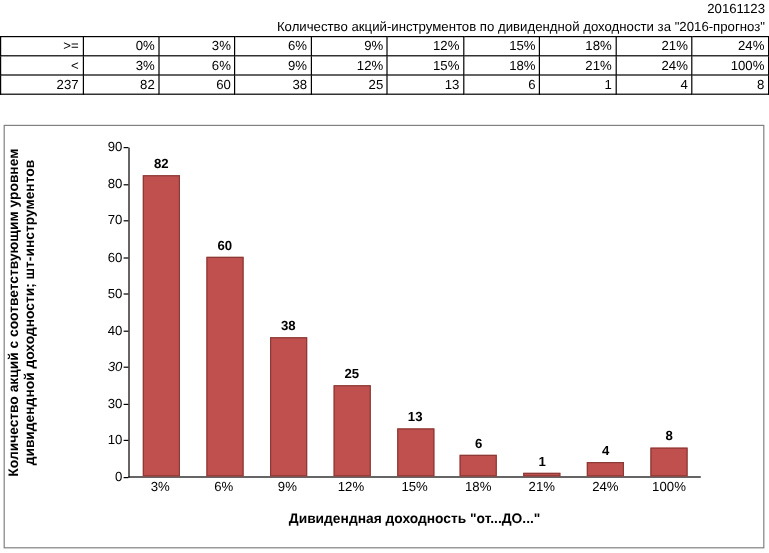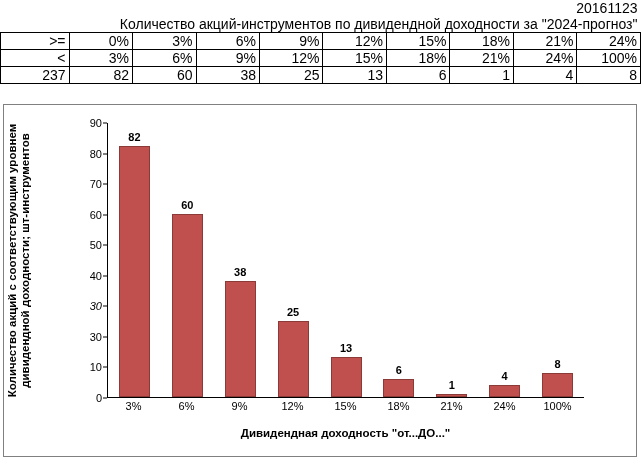--- a/index.html
+++ b/index.html
@@ -24,21 +24,21 @@
   .table-wrap {
     position: absolute;
     left: 0;
     top: 0;
     width: 641px;
   }
   table.grid {
     border-collapse: collapse;
     table-layout: fixed;
     width: 641px;
-    font-size: 14px;
+    font-size: 11px;
   }
   table.grid td {
     border: 1px solid #000000;
     height: 15px;
     padding: 0 3px;
     text-align: right;
     white-space: nowrap;
     overflow: hidden;
   }
   td.noborder {
@@ -186,21 +186,21 @@
           <col class="datacol">
           <col class="datacol">
       </colgroup>
       <tbody>
         <tr>
           <td class="noborder"></td>
           <td class="noborder label-cell" colspan="9">20161123</td>
         </tr>
         <tr>
           <td class="noborder"></td>
-          <td class="title-cell" colspan="9">Количество акций-инструментов по дивидендной доходности за "2024-прогноз"</td>
+          <td class="title-cell" colspan="9">Количество акций-инструментов по дивидендной доходности за "2016-прогноз"</td>
         </tr>
         <tr>
           <td class="label-cell">&gt;=</td>
           <td>0%</td>
           <td>3%</td>
           <td>6%</td>
           <td>9%</td>
           <td>12%</td>
           <td>15%</td>
           <td>18%</td>

